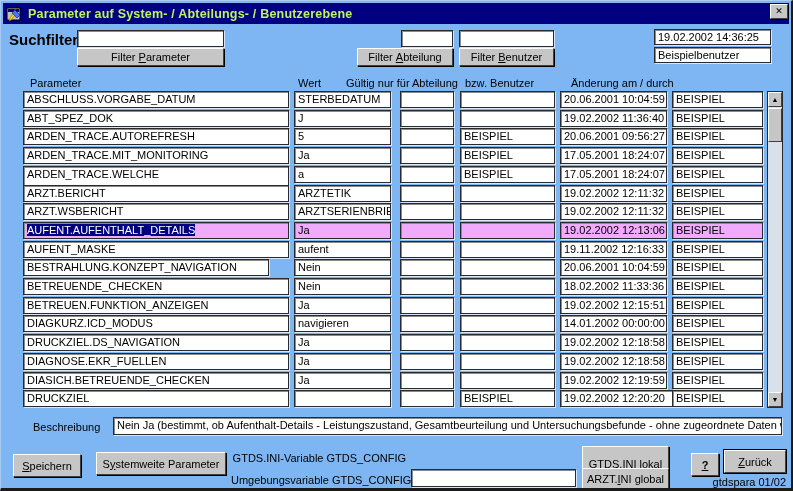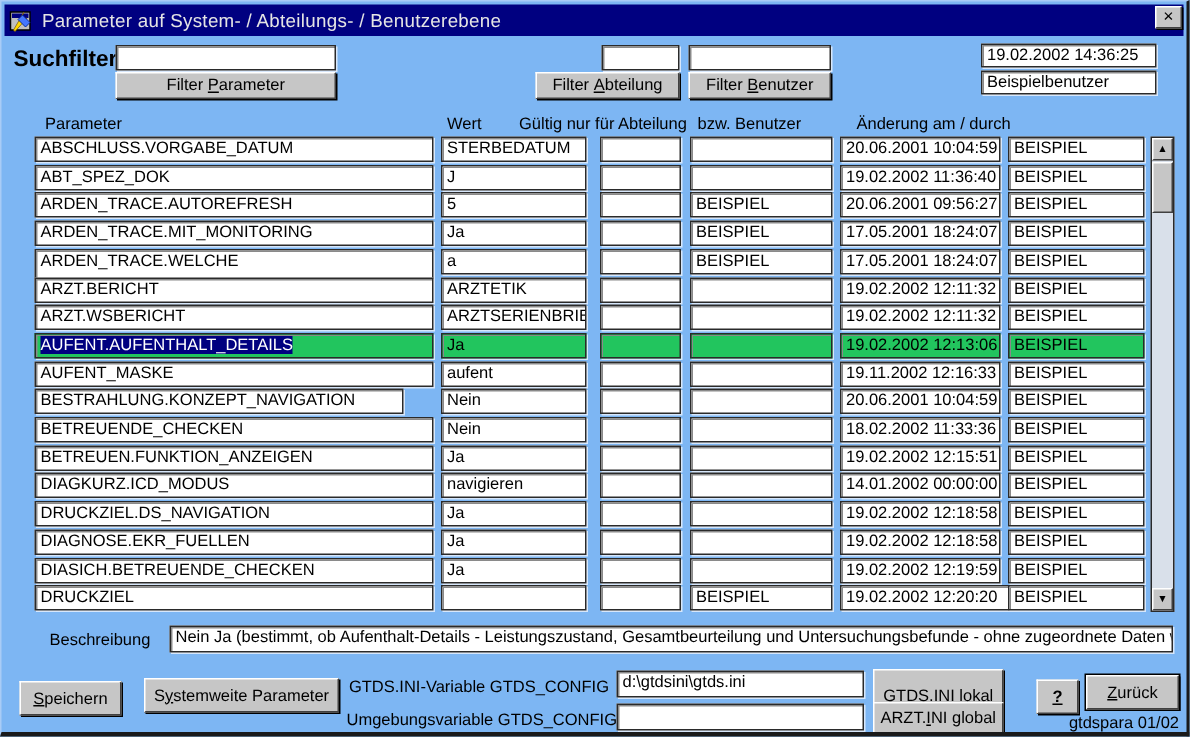--- a/index.html
+++ b/index.html
@@ -9,21 +9,21 @@
     position:relative; width:793px; height:491px;
     background:#7db6f3; overflow:hidden;
     border-top:1px solid #a9ccf6; border-left:1px solid #a9ccf6;
     border-right:2px solid #1a1a1a; border-bottom:3px solid #1a1a1a;
   }
   .titlebar {
     position:absolute; left:2px; top:2px; right:2px; height:21px;
     background:#000080; display:flex; align-items:center; padding:0 3px;
   }
   .titlebar .title {
-    color:#e5e5e5; font-weight:normal; font-size:12.5px; margin-left:6px;
+    color:#bef264; font-weight:bold; font-size:12.5px; margin-left:6px;
     letter-spacing:.2px; white-space:nowrap;
   }
   .app-icon { width:16px; height:16px; flex:0 0 16px; }
   .close-btn {
     position:absolute; right:3px; top:3px; width:18px; height:15px;
     background:#c6c6c6; border-top:1px solid #fff; border-left:1px solid #fff;
     border-right:1px solid #404040; border-bottom:1px solid #404040;
     font-size:9px; line-height:13px; text-align:center; color:#000; font-weight:bold;
     box-shadow:1px 1px 0 #000;
   }
@@ -38,21 +38,21 @@
   .btn {
     position:absolute; background:#c6c6c6; font-size:11px; color:#000;
     border-top:1px solid #fff; border-left:1px solid #fff;
     border-right:1px solid #404040; border-bottom:1px solid #404040;
     box-shadow:1px 1px 0 #000;
     display:flex; align-items:center; justify-content:center; white-space:nowrap;
   }
   .btn span { white-space:pre; }
   .btn .u { text-decoration:underline; }
   .btn-default { box-shadow:1px 1px 0 #000, 0 0 0 1px #000; }
-  .cell.sel { background:#22c55e; }
+  .cell.sel { background:#f0abfc; }
   .cell .hl { background:#000080; color:#fff; }
   .sb {
     position:absolute; left:766px; top:90px; width:16px; height:317px;
     background:#d9e0ea; border:1px solid #2a2a2a;
   }
   .sb-btn {
     position:absolute; left:0; width:14px; height:15px; background:#c6c6c6;
     border-top:1px solid #fff; border-left:1px solid #fff;
     border-right:1px solid #404040; border-bottom:1px solid #404040;
     font-size:7px; text-align:center; line-height:14px; color:#000;
@@ -229,21 +229,20 @@
       <span class="u">S</span>
       <span>peichern</span>
   </div>
   <div class="btn" style="left:95px; top:451px; width:130px; height:23px;">
     <span>S</span>
       <span class="u">y</span>
       <span>stemweite Parameter</span>
   </div>
 
   <div class="lbl r" style="left:230px; top:451px; width:175px;">GTDS.INI-Variable GTDS_CONFIG</div>
-  <div class="field" style="left:410px; top:446px; width:165px; height:18px;">d:\gtdsini\gtds.ini</div>
   <div class="lbl r" style="left:230px; top:473px; width:175px;">Umgebungsvariable GTDS_CONFIG</div>
   <div class="field" style="left:410px; top:468px; width:165px; height:18px;"></div>
 
   <div class="btn" style="left:581px; top:445px; width:87px; height:36px;">
     <span>GTDS.INI </span>
       <span class="u">l</span>
       <span>okal</span>
   </div>
   <div class="btn" style="left:581px; top:467px; width:87px; height:21px;">
     <span>ARZT.</span>

